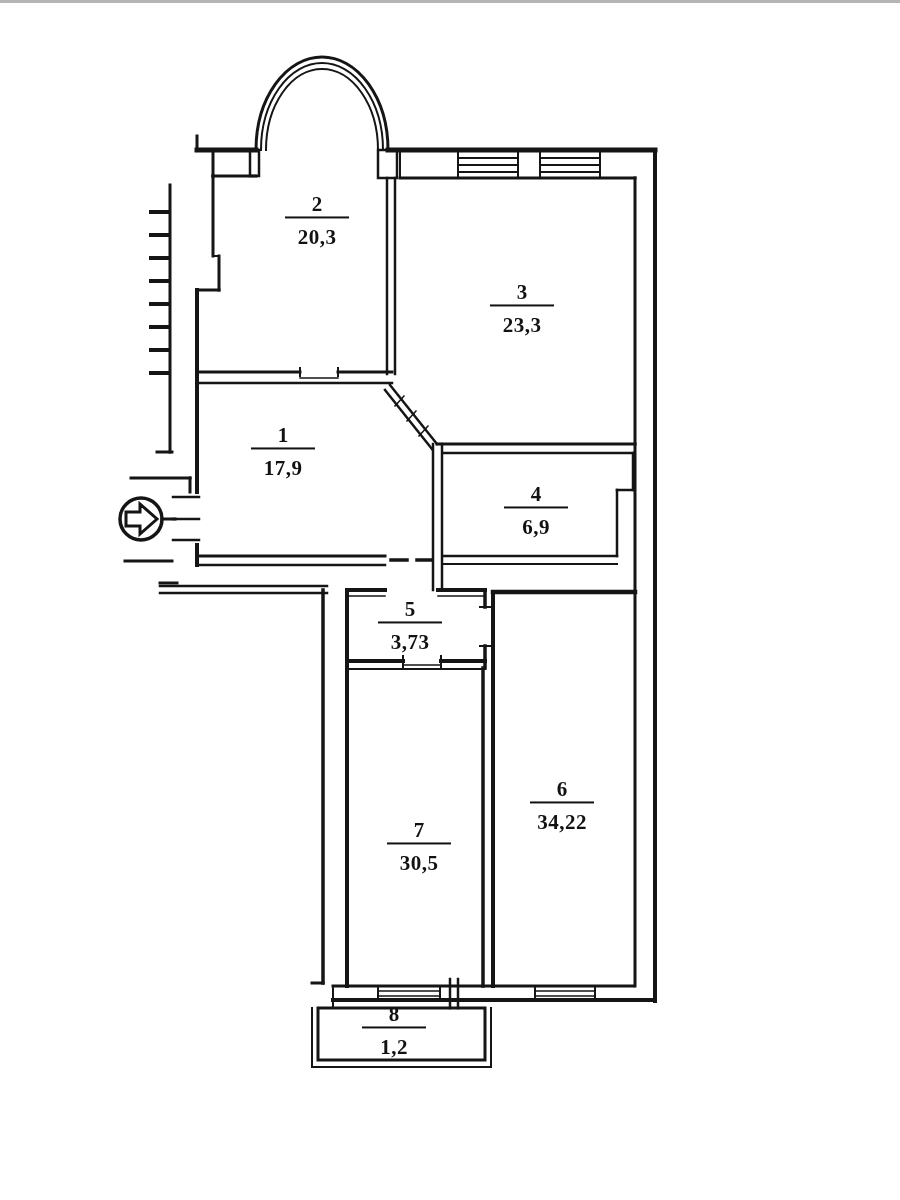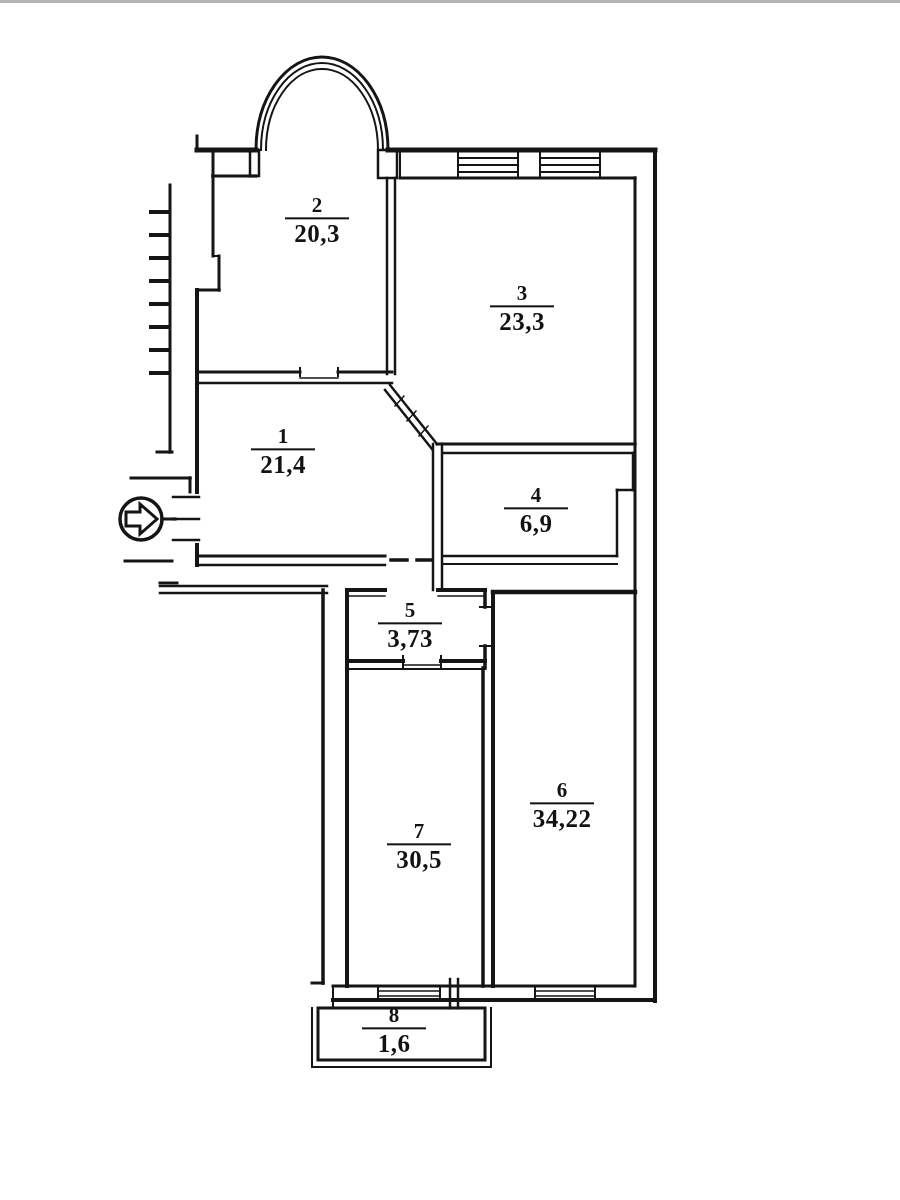--- a/index.html
+++ b/index.html
@@ -25,22 +25,22 @@
     white-space:nowrap;
   }
   .room-label .num{
     display:inline-block;
     font-size:21px;
     min-width:56px;
     padding:0 4px 1px 4px;
     border-bottom:2.5px solid #121212;
   }
   .room-label .area{
-    font-size:25px;
-    padding-top:2px;
+    font-size:21px;
+    padding-top:8px;
     letter-spacing:0.5px;
   }
 </style>
 </head>
 <body>
 
 <div id="canvas">
   <div id="scan-edge"></div>
 
   <svg width="900" height="1200" viewBox="0 0 900 1200">
@@ -227,21 +227,21 @@
         <path d="M151,327 L167,327" stroke-width="4"></path>
         <path d="M151,350 L167,350" stroke-width="4"></path>
         <path d="M151,373 L167,373" stroke-width="4"></path>
       </g>
 
     </g>
   </svg>
 
   <div class="room-label" style="left:283px; top:452px;">
     <div class="num">1</div>
-    <div class="area">21,4</div>
+    <div class="area">17,9</div>
   </div>
 
   <div class="room-label" style="left:317px; top:221px;">
     <div class="num">2</div>
     <div class="area">20,3</div>
   </div>
 
   <div class="room-label" style="left:522px; top:309px;">
     <div class="num">3</div>
     <div class="area">23,3</div>
@@ -262,16 +262,16 @@
     <div class="area">34,22</div>
   </div>
 
   <div class="room-label" style="left:419px; top:847px;">
     <div class="num">7</div>
     <div class="area">30,5</div>
   </div>
 
   <div class="room-label" style="left:394px; top:1031px;">
     <div class="num">8</div>
-    <div class="area">1,6</div>
+    <div class="area">1,2</div>
   </div>
 
 </div>
 
 </body></html>

